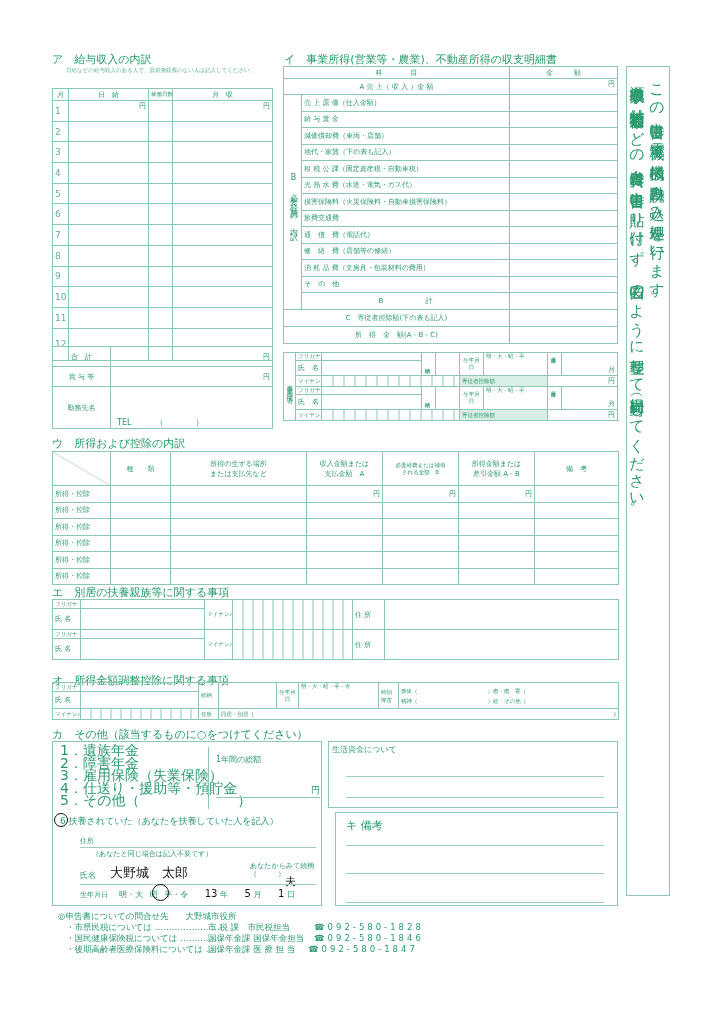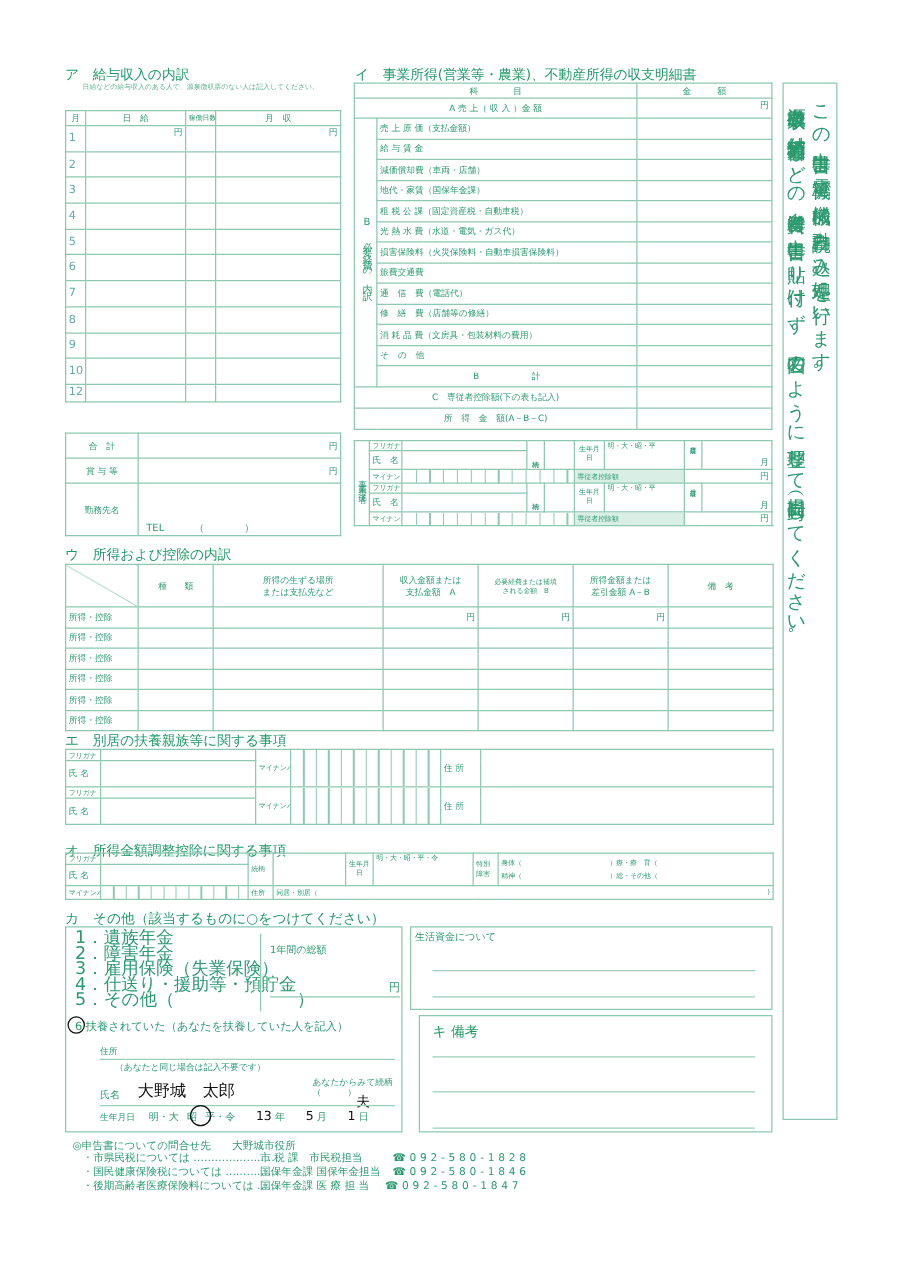--- a/index.html
+++ b/index.html
@@ -93,21 +93,27 @@
         <td></td>
         <td></td>
         <td></td>
       </tr>
   <tr style="height:20.7px">
         <td class="num">10</td>
         <td></td>
         <td></td>
         <td></td>
       </tr>
-  <tr style="height:14px">
+  <tr style="height:20.7px">
+        <td class="num">11</td>
+        <td></td>
+        <td></td>
+        <td></td>
+      </tr>
+  <tr style="height:32px">
         <td class="num">12</td>
         <td></td>
         <td></td>
         <td></td>
       </tr>
 </tbody>
   </table>
 
 <table style="left:52px;top:346px;width:220px;">
   <colgroup>
@@ -142,33 +148,33 @@
       <tr style="height:12px">
         <td colspan="2" class="c">科　　　　目</td>
         <td class="c">金　　　額</td>
       </tr>
   <tr style="height:16px">
         <td colspan="2" class="c">A 売 上（ 収 入 ）金 額</td>
         <td class="yen" style="vertical-align:top"><span>円</span></td>
       </tr>
   <tr style="height:16.5px">
         <td rowspan="13" class="c vert" style="font-size:8px;letter-spacing:5px;">B必要経費の内訳</td>
-        <td>売 上 原 価（支払金額）</td>
+        <td>売 上 原 価（仕入金額）</td>
         <td></td>
       </tr>
   <tr style="height:16.5px">
         <td>給 与 賃 金</td>
         <td></td>
       </tr>
   <tr style="height:16.5px">
         <td>減価償却費（車両・店舗）</td>
         <td></td>
       </tr>
   <tr style="height:16.5px">
-        <td>地代・家賃（国保年金課）</td>
+        <td>地代・家賃（下の表も記入）</td>
         <td></td>
       </tr>
   <tr style="height:16.5px">
         <td>租 税 公 課（固定資産税・自動車税）</td>
         <td></td>
       </tr>
   <tr style="height:16.5px">
         <td>光 熱 水 費（水道・電気・ガス代）</td>
         <td></td>
       </tr>

